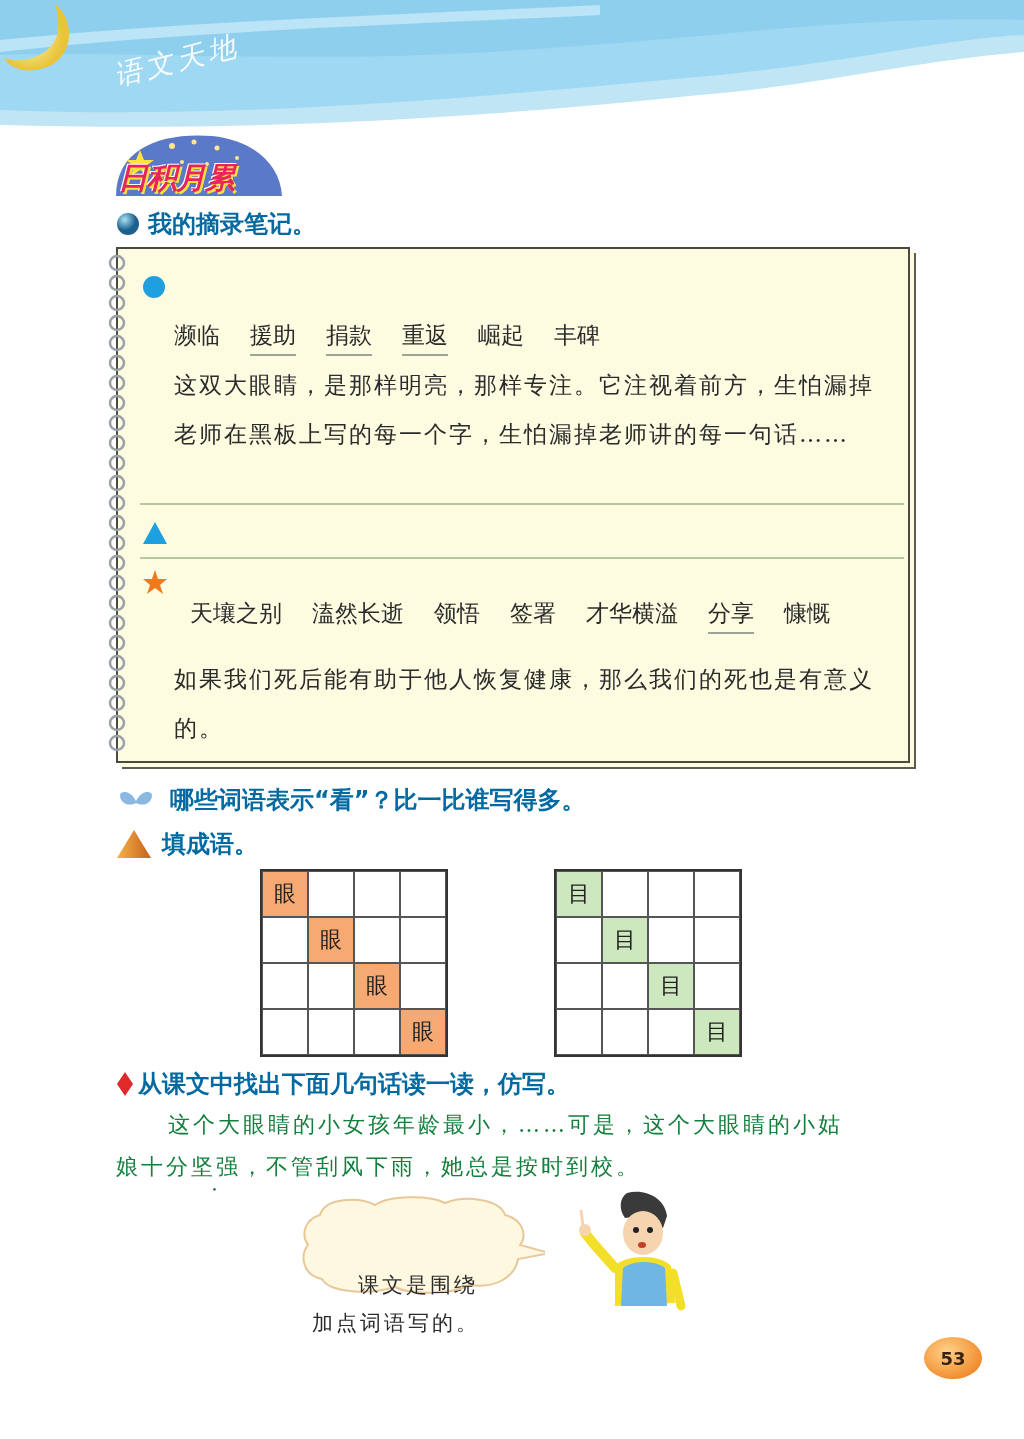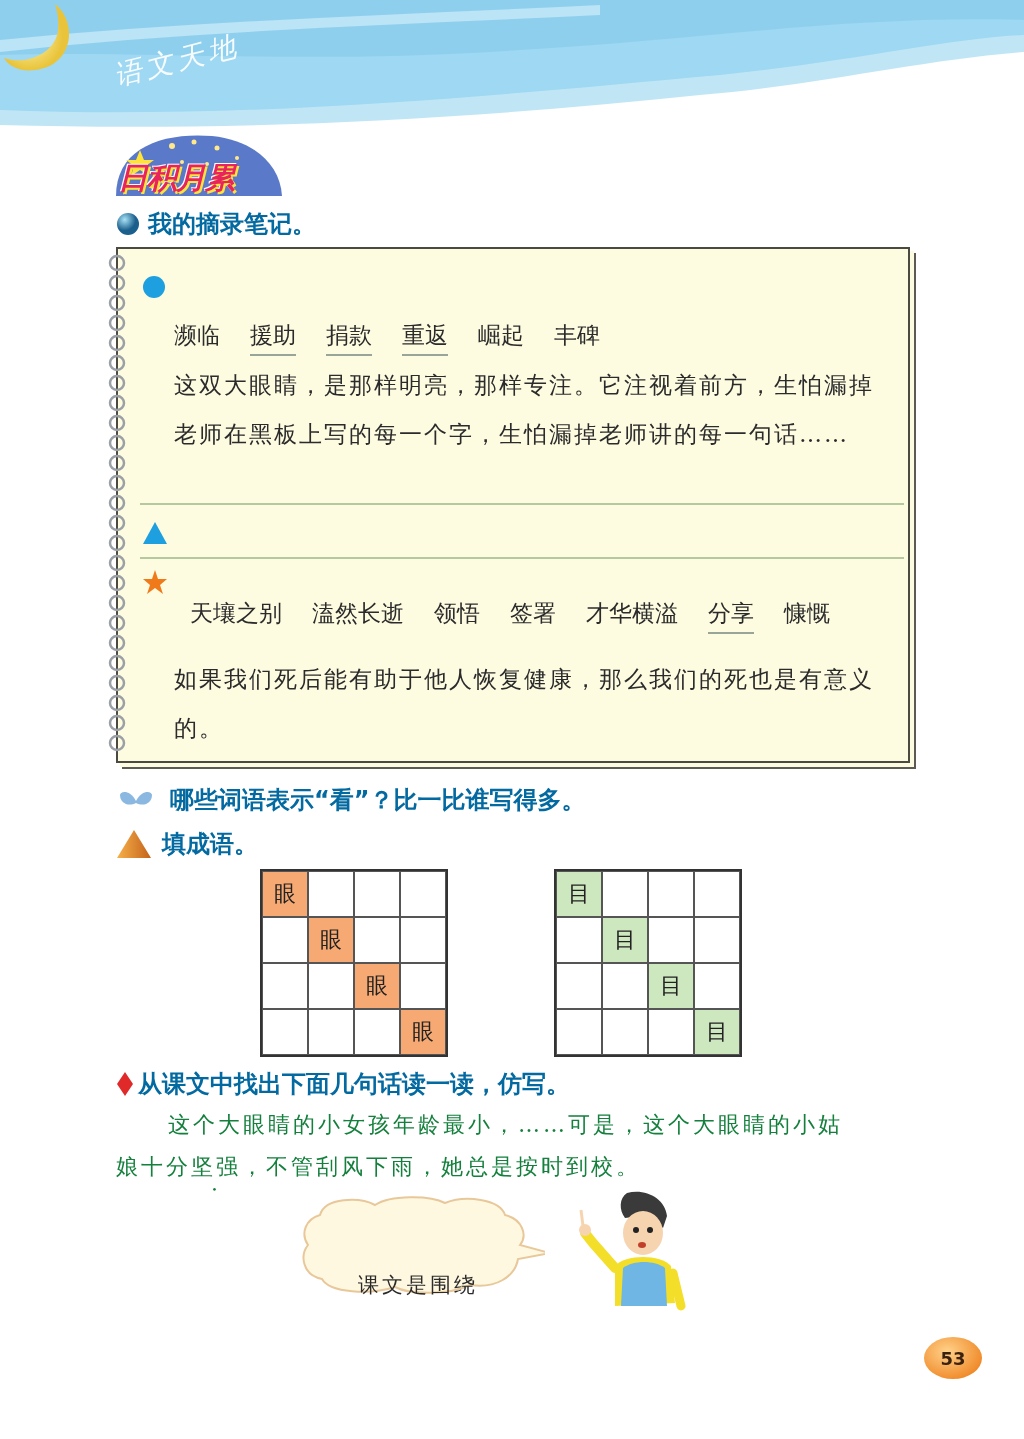--- a/index.html
+++ b/index.html
@@ -240,20 +240,21 @@
 <div class="body-text serifcn" style="left:168px; top:1110px;">这个大眼睛的小女孩年龄最小，……可是，这个大眼睛的小姑</div>
 <div class="body-text serifcn" style="left:116px; top:1152px;">
   <span>娘十分</span><span class="dot">坚强</span><span>，不管刮风下雨，她总是按时到校。</span>
 </div>
 
 <svg id="bubble" viewBox="0 0 245 100">
   <path d="M20,20 C25,2 60,2 75,10 C90,0 130,0 145,8 C165,0 200,4 205,20 C222,24 228,40 220,50 L250,58 L218,64 C215,82 195,94 170,90 C150,100 110,100 95,92 C70,100 30,98 22,84 C2,80 0,60 8,50 C0,38 6,24 20,20 Z" fill="#fff8e0" stroke="#e8c89a" stroke-width="2"></path>
 </svg>
 <div id="bubble-text" class="serifcn">
   <div style="padding-left:46px;">课文是围绕</div>
+  <div>加点词语写的。</div>
 </div>
 
 <svg id="boy" viewBox="0 0 115 125">
   <path d="M52,5 C70,0 90,10 92,28 L88,40 C78,30 62,28 50,30 C44,22 44,10 52,5 Z" fill="#3a3a3a"></path>
   <ellipse cx="68" cy="45" rx="20" ry="22" fill="#f7d4b0"></ellipse>
   <circle cx="61" cy="42" r="3" fill="#222"></circle>
     <circle cx="75" cy="42" r="3" fill="#222"></circle>
   <ellipse cx="67" cy="57" rx="4" ry="3" fill="#c0402a"></ellipse>
   <path d="M40,78 C50,66 86,66 96,78 L100,115 L40,118 Z" fill="#f3df2a"></path>
   <path d="M48,80 C58,72 80,72 90,80 L92,118 L46,118 Z" fill="#6fb6e4"></path>

